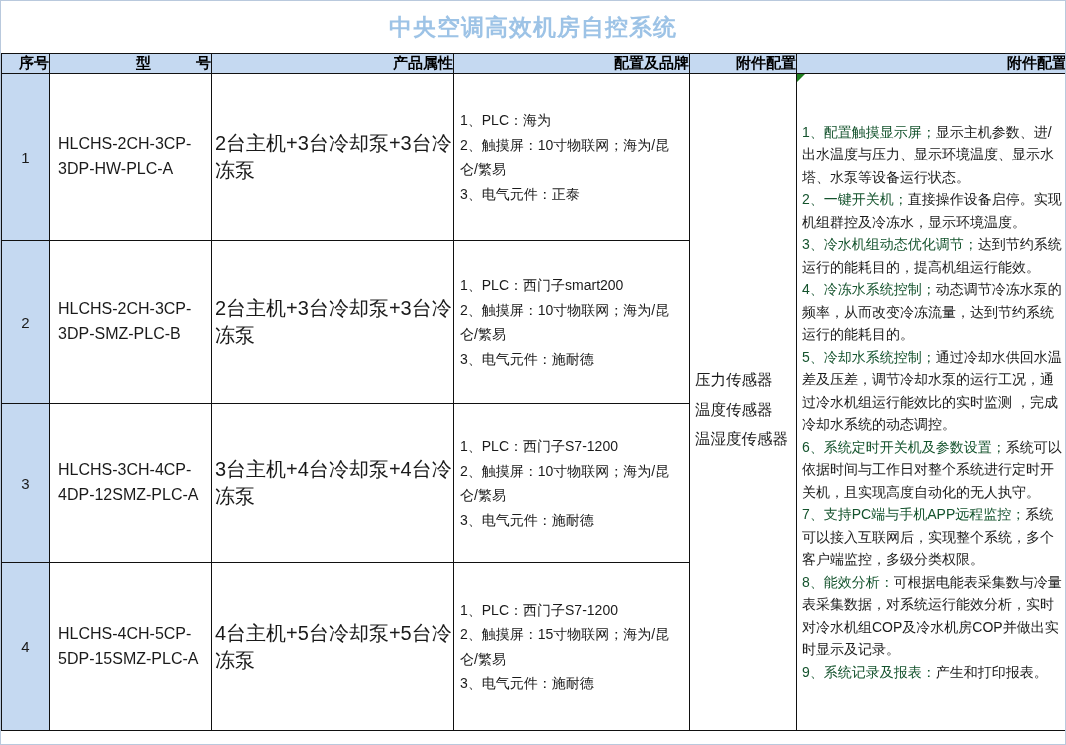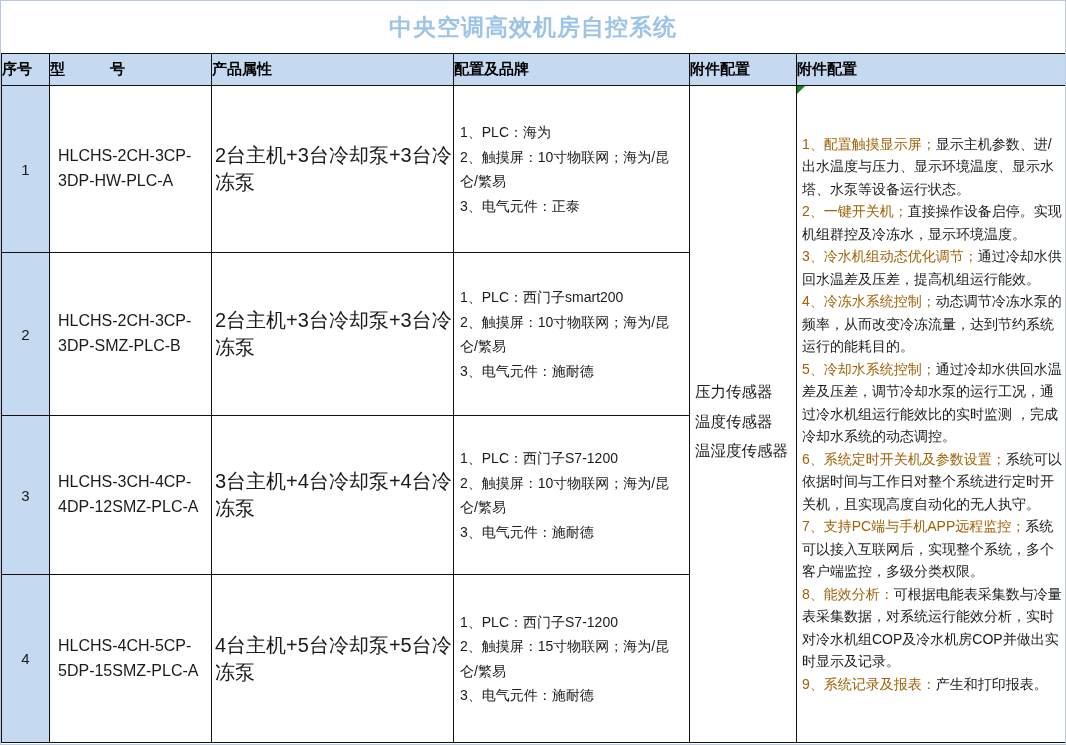--- a/index.html
+++ b/index.html
@@ -37,22 +37,22 @@
   table.grid td, table.grid th {
     border: 1.4px solid #111;
     vertical-align: middle;
     overflow: hidden;
   }
   tr.header-row th {
     background: #C5D9F1;
     font-size: 15px;
     font-weight: bold;
     color: #000;
-    text-align: left;
-    height: 32px;
+    text-align: right;
+    height: 20px;
     white-space: pre;
   }
   td.idx-cell {
     background: #C5D9F1;
     text-align: center;
     font-size: 15px;
   }
   td.model-cell {
     font-size: 16px;
     padding: 2px 2px 2px 8px;
@@ -80,21 +80,21 @@
     line-height: 22.5px;
     vertical-align: middle;
   }
   .corner-flag {
     position: absolute;
     top: 0; left: 0;
     width: 0; height: 0;
     border-top: 8px solid #1e7e1e;
     border-right: 8px solid transparent;
   }
-  .ctl-lead { color: #a16207; text-align: center; }
+  .ctl-lead { color: #14532d; text-align: center; }
   .ctl-body { color: #1a1a1a; }
 </style>
 </head>
 <body>
 
 <div class="sheet">
 
   <div class="title-bar">
     <span class="title-text">中央空调高效机房自控系统</span>
   </div>
@@ -133,21 +133,21 @@
       </td>
       <td class="accessory-cell" rowspan="4">
         <div>压力传感器</div>
         <div>温度传感器</div>
         <div>温湿度传感器</div>
       </td>
       <td class="control-cell" rowspan="4">
         <span class="corner-flag"></span>
         <div><span class="ctl-lead">1、配置触摸显示屏；</span><span class="ctl-body">显示主机参数、进/出水温度与压力、显示环境温度、显示水塔、水泵等设备运行状态。</span></div>
         <div><span class="ctl-lead">2、一键开关机；</span><span class="ctl-body">直接操作设备启停。实现机组群控及冷冻水，显示环境温度。</span></div>
-        <div><span class="ctl-lead">3、冷水机组动态优化调节；</span><span class="ctl-body">通过冷却水供回水温差及压差，提高机组运行能效。</span></div>
+        <div><span class="ctl-lead">3、冷水机组动态优化调节；</span><span class="ctl-body">达到节约系统运行的能耗目的，提高机组运行能效。</span></div>
         <div><span class="ctl-lead">4、冷冻水系统控制；</span><span class="ctl-body">动态调节冷冻水泵的频率，从而改变冷冻流量，达到节约系统运行的能耗目的。</span></div>
         <div><span class="ctl-lead">5、冷却水系统控制；</span><span class="ctl-body">通过冷却水供回水温差及压差，调节冷却水泵的运行工况，通过冷水机组运行能效比的实时监测 ，完成冷却水系统的动态调控。</span></div>
         <div><span class="ctl-lead">6、系统定时开关机及参数设置；</span><span class="ctl-body">系统可以依据时间与工作日对整个系统进行定时开关机，且实现高度自动化的无人执守。</span></div>
         <div><span class="ctl-lead">7、支持PC端与手机APP远程监控；</span><span class="ctl-body">系统可以接入互联网后，实现整个系统，多个客户端监控，多级分类权限。</span></div>
         <div><span class="ctl-lead">8、能效分析：</span><span class="ctl-body">可根据电能表采集数与冷量表采集数据，对系统运行能效分析，实时对冷水机组COP及冷水机房COP并做出实时显示及记录。</span></div>
         <div><span class="ctl-lead">9、系统记录及报表：</span><span class="ctl-body">产生和打印报表。</span></div>
       </td>
     </tr>
 
     <tr style="height:163px">

